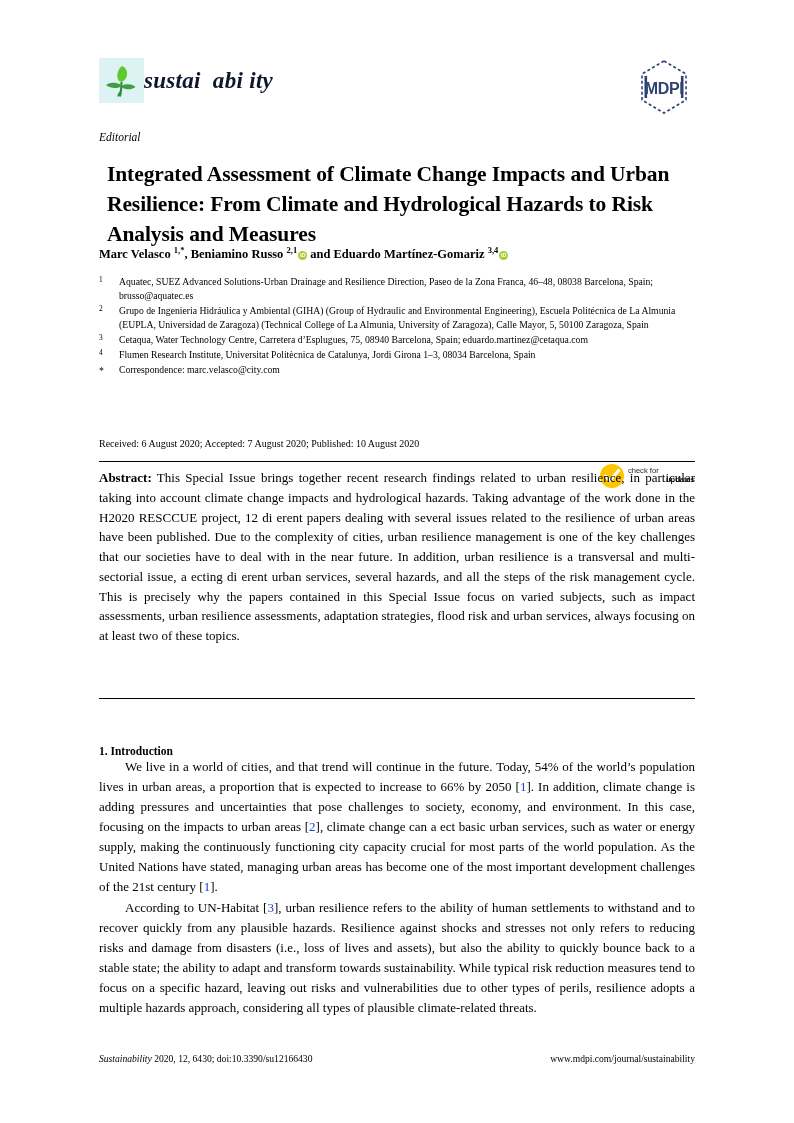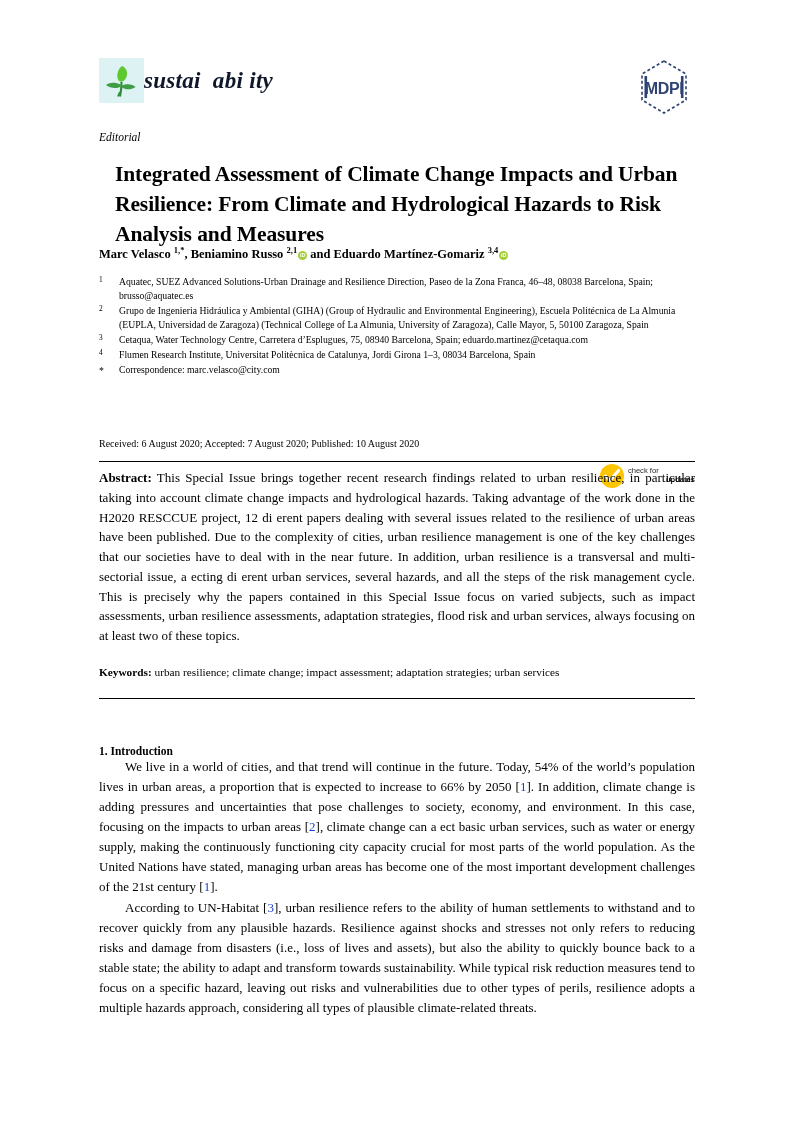--- a/index.html
+++ b/index.html
@@ -52,21 +52,21 @@
     width: 62px; height: 62px;
   }
 
   
   .article-type {
     position: absolute; left: 0; top: 131px;
     font-style: italic; font-size: 11.5px;
     color: #000;
   }
   .title {
-    position: absolute; left: 16px; top: 146px; width: 590px;
+    position: absolute; left: 8px; top: 146px; width: 590px;
     font-size: 21.5px; font-weight: bold;
     line-height: 1.38;
     letter-spacing: -0.1px;
   }
 
   
   .authors {
     position: absolute; left: 0; top: 245px; width: 596px;
     font-size: 12.5px; font-weight: bold;
     line-height: 1.4;
@@ -245,25 +245,27 @@
   </div>
 
   <div class="rule rule-abstract-top"></div>
   <div class="rule rule-keywords-bot"></div>
 
   <div class="abstract">
     <span class="lead">Abstract:</span>
     <span>This Special Issue brings together recent research findings related to urban resilience, in particular taking into account climate change impacts and hydrological hazards. Taking advantage of the work done in the H2020 RESCCUE project, 12 di  erent papers dealing with several issues related to the resilience of urban areas have been published. Due to the complexity of cities, urban resilience management is one of the key challenges that our societies have to deal with in the near future. In addition, urban resilience is a transversal and multi-sectorial issue, a  ecting di  erent urban services, several hazards, and all the steps of the risk management cycle. This is precisely why the papers contained in this Special Issue focus on varied subjects, such as impact assessments, urban resilience assessments, adaptation strategies, flood risk and urban services, always focusing on at least two of these topics.</span>
   </div>
 
-  <div class="keywords">
-    <span class="lead">Keywords:</span>
-    <span>urban resilience; climate change; impact assessment; adaptation strategies; urban services</span>
-  </div>
 
   <h2 class="section-heading">1. Introduction</h2>
   <div class="body-text">
     <p><span>We live in a world of cities, and that trend will continue in the future. Today, 54% of the world’s population lives in urban areas, a proportion that is expected to increase to 66% by 2050 [</span><span class="cite" style="color: rgb(26, 63, 207);">1</span><span>]. In addition, climate change is adding pressures and uncertainties that pose challenges to society, economy, and environment. In this case, focusing on the impacts to urban areas [</span><span class="cite" style="color: rgb(26, 63, 207);">2</span><span>], climate change can a  ect basic urban services, such as water or energy supply, making the continuously functioning city capacity crucial for most parts of the world population. As the United Nations have stated, managing urban areas has become one of the most important development challenges of the 21st century [</span><span class="cite" style="color: rgb(26, 63, 207);">1</span><span>].</span></p>
     <p><span>According to UN-Habitat [</span><span class="cite" style="color: rgb(26, 63, 207);">3</span><span>], urban resilience refers to the ability of human settlements to withstand and to recover quickly from any plausible hazards. Resilience against shocks and stresses not only refers to reducing risks and damage from disasters (i.e., loss of lives and assets), but also the ability to quickly bounce back to a stable state; the ability to adapt and transform towards sustainability. While typical risk reduction measures tend to focus on a specific hazard, leaving out risks and vulnerabilities due to other types of perils, resilience adopts a multiple hazards approach, considering all types of plausible climate-related threats.</span></p>
   </div>
 
+  <div class="footer">
+    <div class="footer-left">
+      <span class="j">Sustainability</span><span> 2020, 12, 6430; doi:10.3390/su12166430</span>
+    </div>
+    <div class="footer-right">www.mdpi.com/journal/sustainability</div>
+  </div>
 
 </div>
 
 </body></html>

